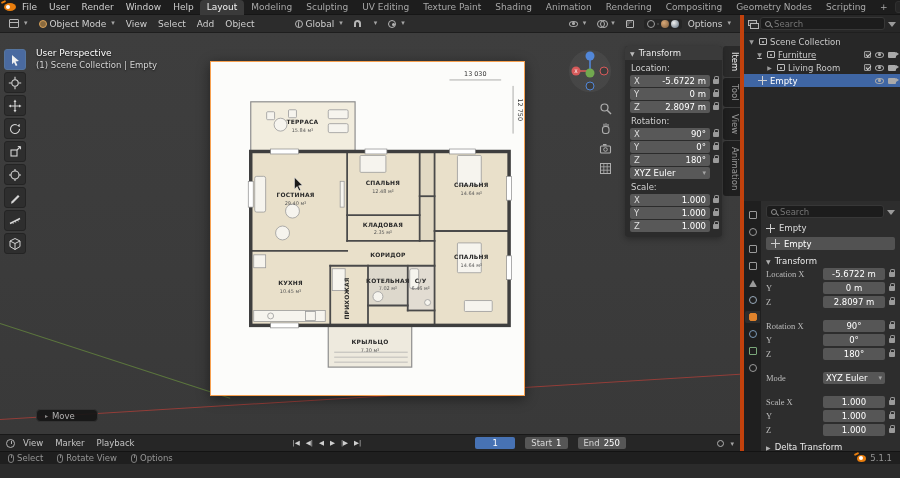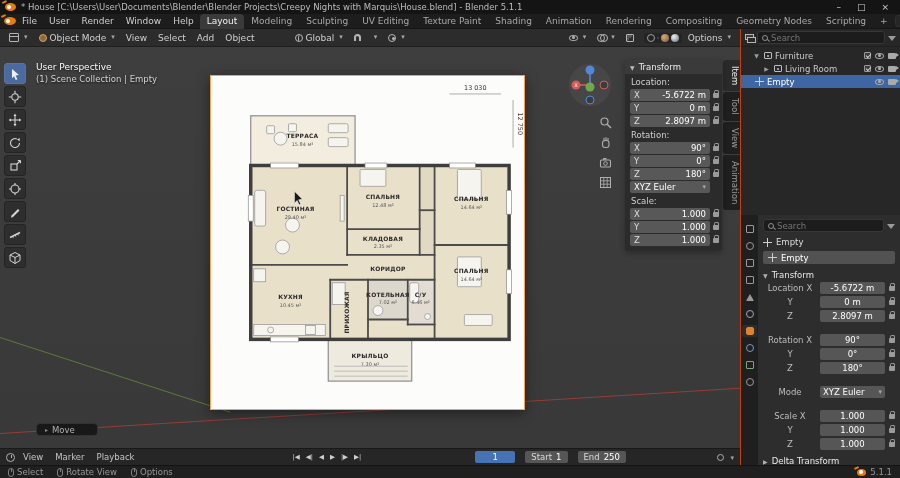--- a/index.html
+++ b/index.html
@@ -24,21 +24,21 @@
   .ws.active{background:#3a3a3a;color:#f2f2f2;border-radius:4px 4px 0 0;}
   .topbar-right{margin-left:auto;display:flex;gap:5px;align-items:center;padding-right:2px;}
   .chip{display:flex;align-items:center;gap:3px;background:#262626;border:1px solid #303030;border-radius:3px;padding:0 4px;height:12px;color:#ddd;white-space:nowrap;}
   .i-layers{width:9px;height:8px;position:relative;}
   .i-layers::before{content:'';position:absolute;left:0;top:0;width:7px;height:4px;border:1px solid #b5b5b5;background:#3a3a3a;}
   .i-layers::after{content:'';position:absolute;left:2px;top:3px;width:7px;height:4px;border:1px solid #b5b5b5;background:#2a2a2a;}
 
   
   .content{display:flex;height:436px;}
   .left-col{width:740px;display:flex;flex-direction:column;}
-  .right-col{width:160px;display:flex;flex-direction:column;border-left:1px solid #c2410c;}
+  .right-col{width:160px;display:flex;flex-direction:column;border-left:4px solid #c2410c;}
 
   
   .toolbar{height:18px;background:#2c2c2c;border-bottom:1px solid #1e1e1e;display:flex;align-items:center;gap:1px;padding:0 4px;font-size:9px;color:#cfcfcf;white-space:nowrap;}
   .tb-btn{display:flex;align-items:center;gap:3px;padding:0 5px;height:16px;border-radius:2px;}
   .dd::after{content:"▾";font-size:7px;color:#a5a5a5;margin-left:2px;position:relative;top:-0.5px;}
   .i-editor{width:10px;height:9px;border:1px solid #b5b5b5;border-radius:1px;position:relative;}
   .i-editor::after{content:'';position:absolute;left:0;top:2px;width:9px;height:1px;background:#b5b5b5;}
   .i-mode{width:8px;height:8px;border:1px solid #d8a15a;border-radius:50%;background:#8a6a3e;}
   .i-globe{width:8px;height:8px;border:1px solid #b5b5b5;border-radius:50%;position:relative;overflow:hidden;}
   .i-globe::before{content:'';position:absolute;left:2.5px;top:-1px;width:3px;height:10px;border-left:1px solid #b5b5b5;border-right:1px solid #b5b5b5;border-radius:50%;}
@@ -142,50 +142,41 @@
   .pt-ic{width:8px;height:8px;border:1px solid #9a9a9a;border-radius:1px;}
   .pt-ic.round{border-radius:50%;}
   .pt-ic.obj{background:#e0832c;border-color:#e0832c;border-radius:2px;}
   .pt-ic.data{border-color:#7aa87a;}
   .pt-ic.phys{border-color:#7a9ab8;border-radius:50%;}
   .pt-ic.scene{border:none;width:0;height:0;border-left:4px solid transparent;border-right:4px solid transparent;border-bottom:7px solid #9a9a9a;}
   .pt-ic.world{border-color:#9ab;}
   .prop-main{flex:1;padding:4px 5px 0 5px;font-size:8.5px;overflow:hidden;}
   .prop-search-row{display:flex;align-items:center;gap:3px;}
   .prop-row{display:flex;align-items:center;gap:3px;margin-top:2px;}
-  .plabel{width:54px;text-align:center;color:#bdbdbd;flex:0 0 auto;white-space:nowrap;}
+  .plabel{width:54px;text-align:left;color:#bdbdbd;flex:0 0 auto;white-space:nowrap;font-family:Liberation Serif, serif;}
   .pfield{flex:1;display:flex;justify-content:center;align-items:center;background:#565656;border-radius:2px;padding:1px 3px;color:#fff;min-height:11px;}
   .pfield.dd-field{justify-content:space-between;}
   .group-gap{margin-top:12px;}
   .crumb{display:flex;align-items:center;gap:4px;margin-top:5px;color:#ddd;}
   .name-field{display:flex;align-items:center;gap:4px;background:#525252;border-radius:2px;height:13px;margin-top:4px;padding:0 5px;color:#fff;}
   .sec-header{display:flex;align-items:center;gap:4px;margin-top:6px;color:#e8e8e8;}
   .sec-caret{font-size:6px;color:#b0b0b0;}
 
   
   .statusbar{height:13px;background:#1f1f1f;border-top:1px solid #131313;display:flex;align-items:center;gap:14px;padding:0 8px;font-size:8.5px;color:#969696;}
   .hint{display:flex;align-items:center;gap:3px;}
   .mouse{width:6px;height:9px;border:1px solid #808080;border-radius:3px;position:relative;}
   .mouse::before{content:'';position:absolute;left:2.2px;top:0;width:1px;height:3.5px;background:#808080;}
   .sb-right{margin-left:auto;display:flex;align-items:center;gap:4px;}
 </style>
 </head>
 <body>
 
 <div class="app">
 
-  <div class="titlebar">
-    <span class="blogo"></span>
-    <span class="title-text">* House [C:\Users\User\Documents\Blender\Blender Projects\Creepy Nights with Marquis\House.blend] - Blender 5.1.1</span>
-    <span class="win-controls">
-      <span>–</span>
-      <span>□</span>
-      <span>×</span>
-    </span>
-  </div>
 
   <div class="menubar">
     <span class="blogo" style="width:12px;"></span>
     <span class="menu-item">File</span>
     <span class="menu-item">User</span>
     <span class="menu-item">Render</span>
     <span class="menu-item">Window</span>
     <span class="menu-item">Help</span>
     <span class="workspaces">
       <span class="ws active">Layout</span>
@@ -587,21 +578,26 @@
       <div class="outliner">
         <div class="ol-header">
           <span class="i-layers"></span>
           <span class="search">
             <span class="mag"></span>
             <input placeholder="Search" style="">
           </span>
           <span class="funnel"></span>
         </div>
         <div class="ol-tree">
-          <div class="ol-row" style="padding-left:11px;">
+          <div class="ol-row" style="padding-left:3px;">
+            <span class="ol-caret">▼</span>
+            <span class="i-coll"></span>
+            <span class="ol-label">Scene Collection</span>
+          </div>
+          <div class="ol-row" style="padding-left:11px;text-decoration:underline;">
             <span class="ol-caret">▼</span>
             <span class="i-coll"></span>
             <span class="ol-label">Furniture</span>
             <span class="ol-icons">
                 <span class="chk"></span>
                 <span class="eye"></span>
                 <span class="cam"></span>
               </span>
           </div>
           <div class="ol-row" style="padding-left:21px;">

